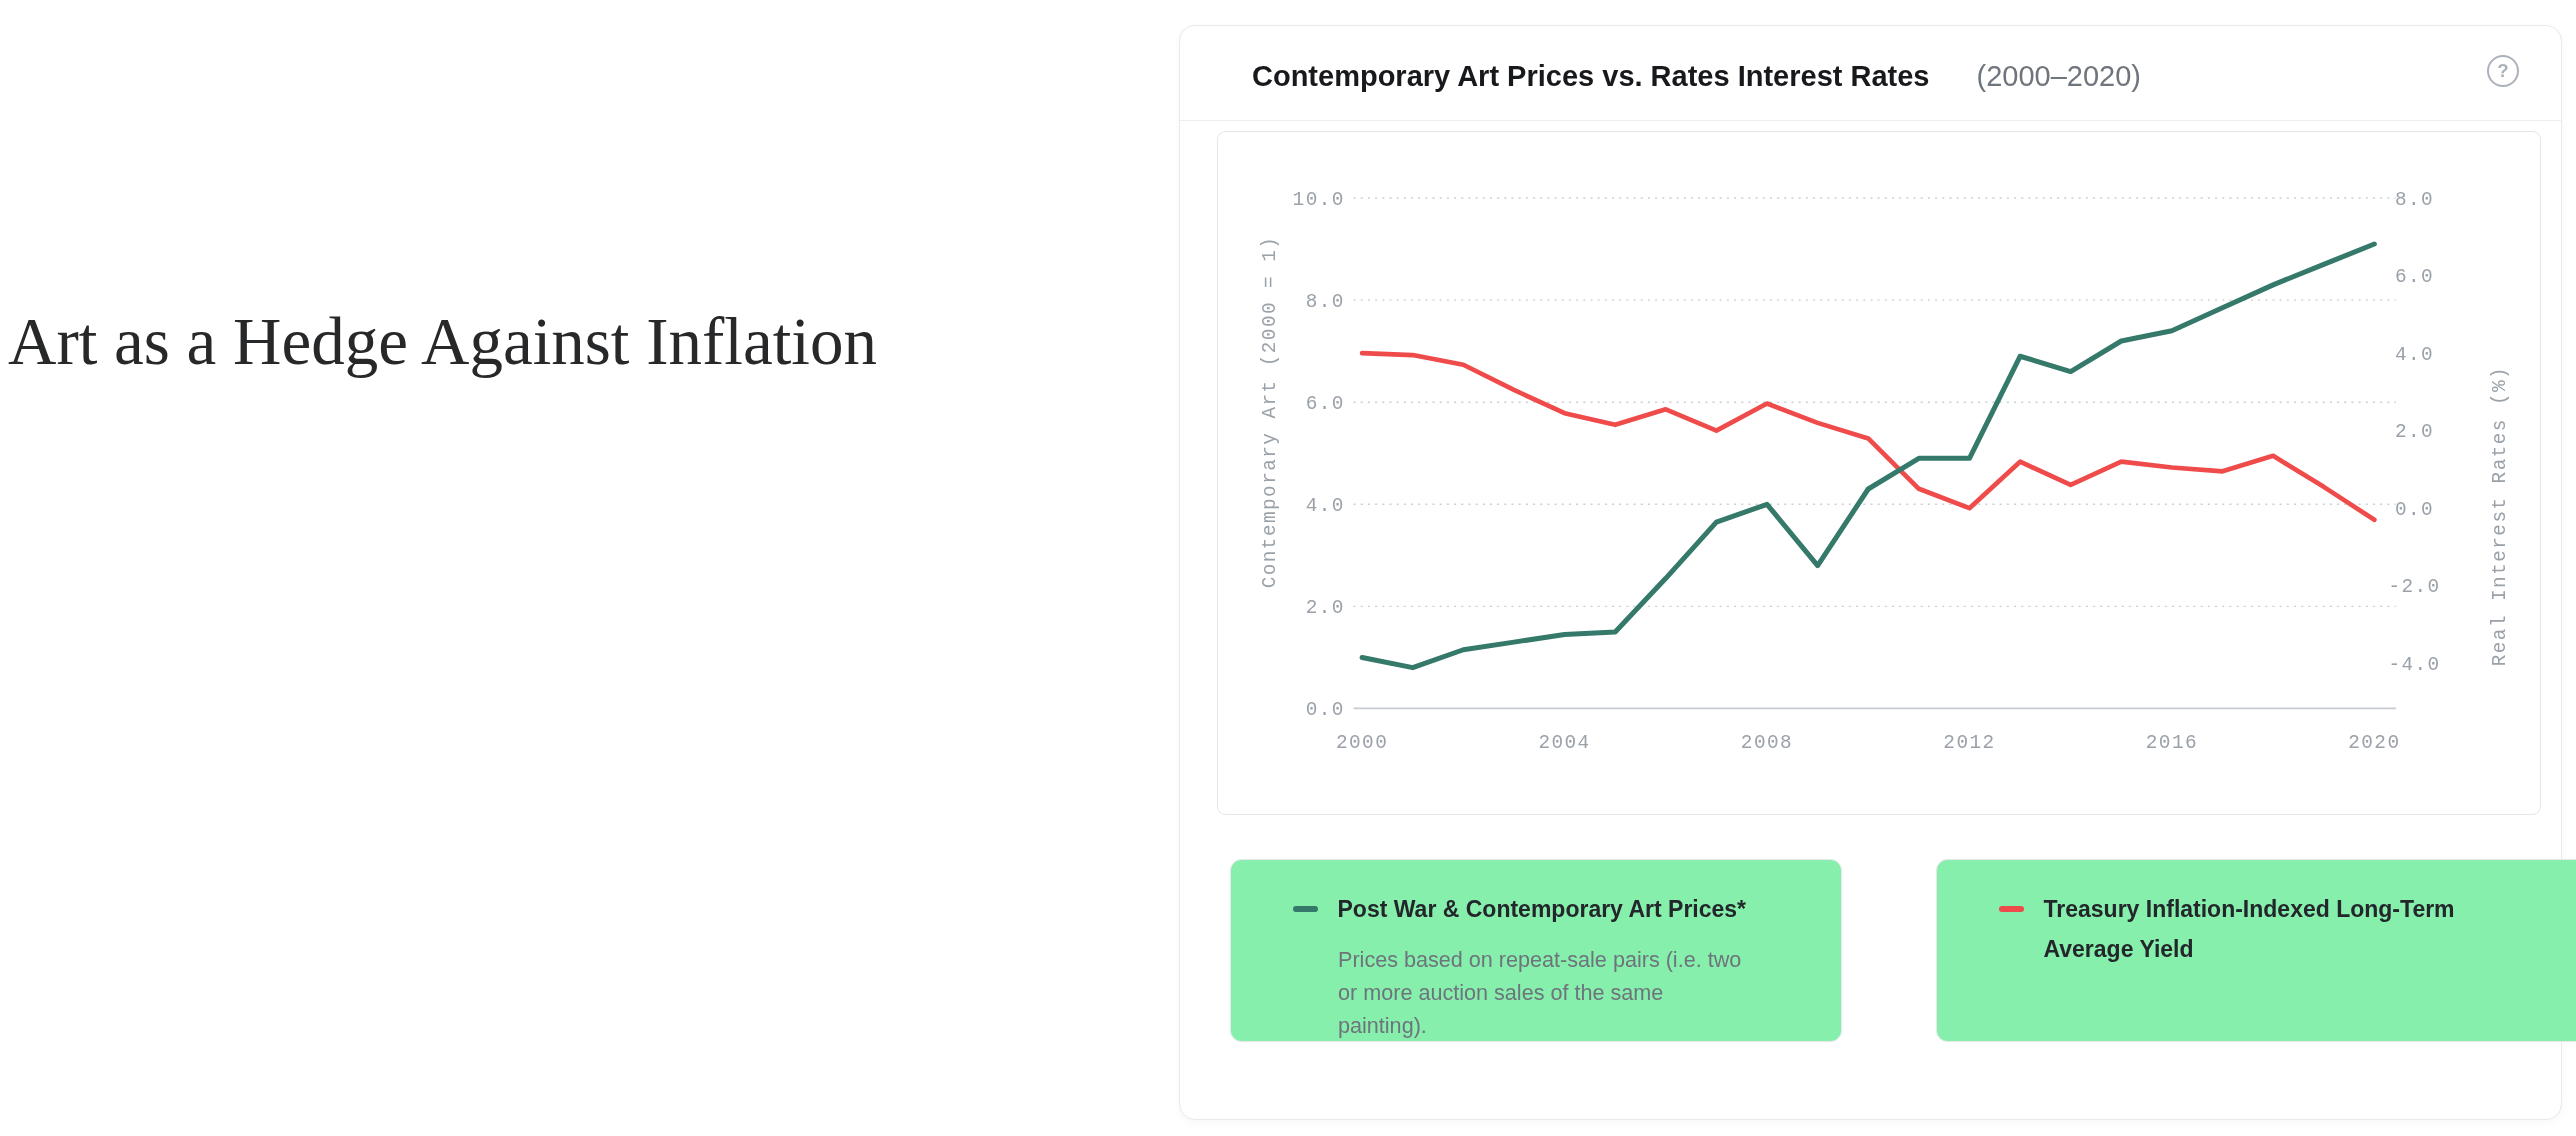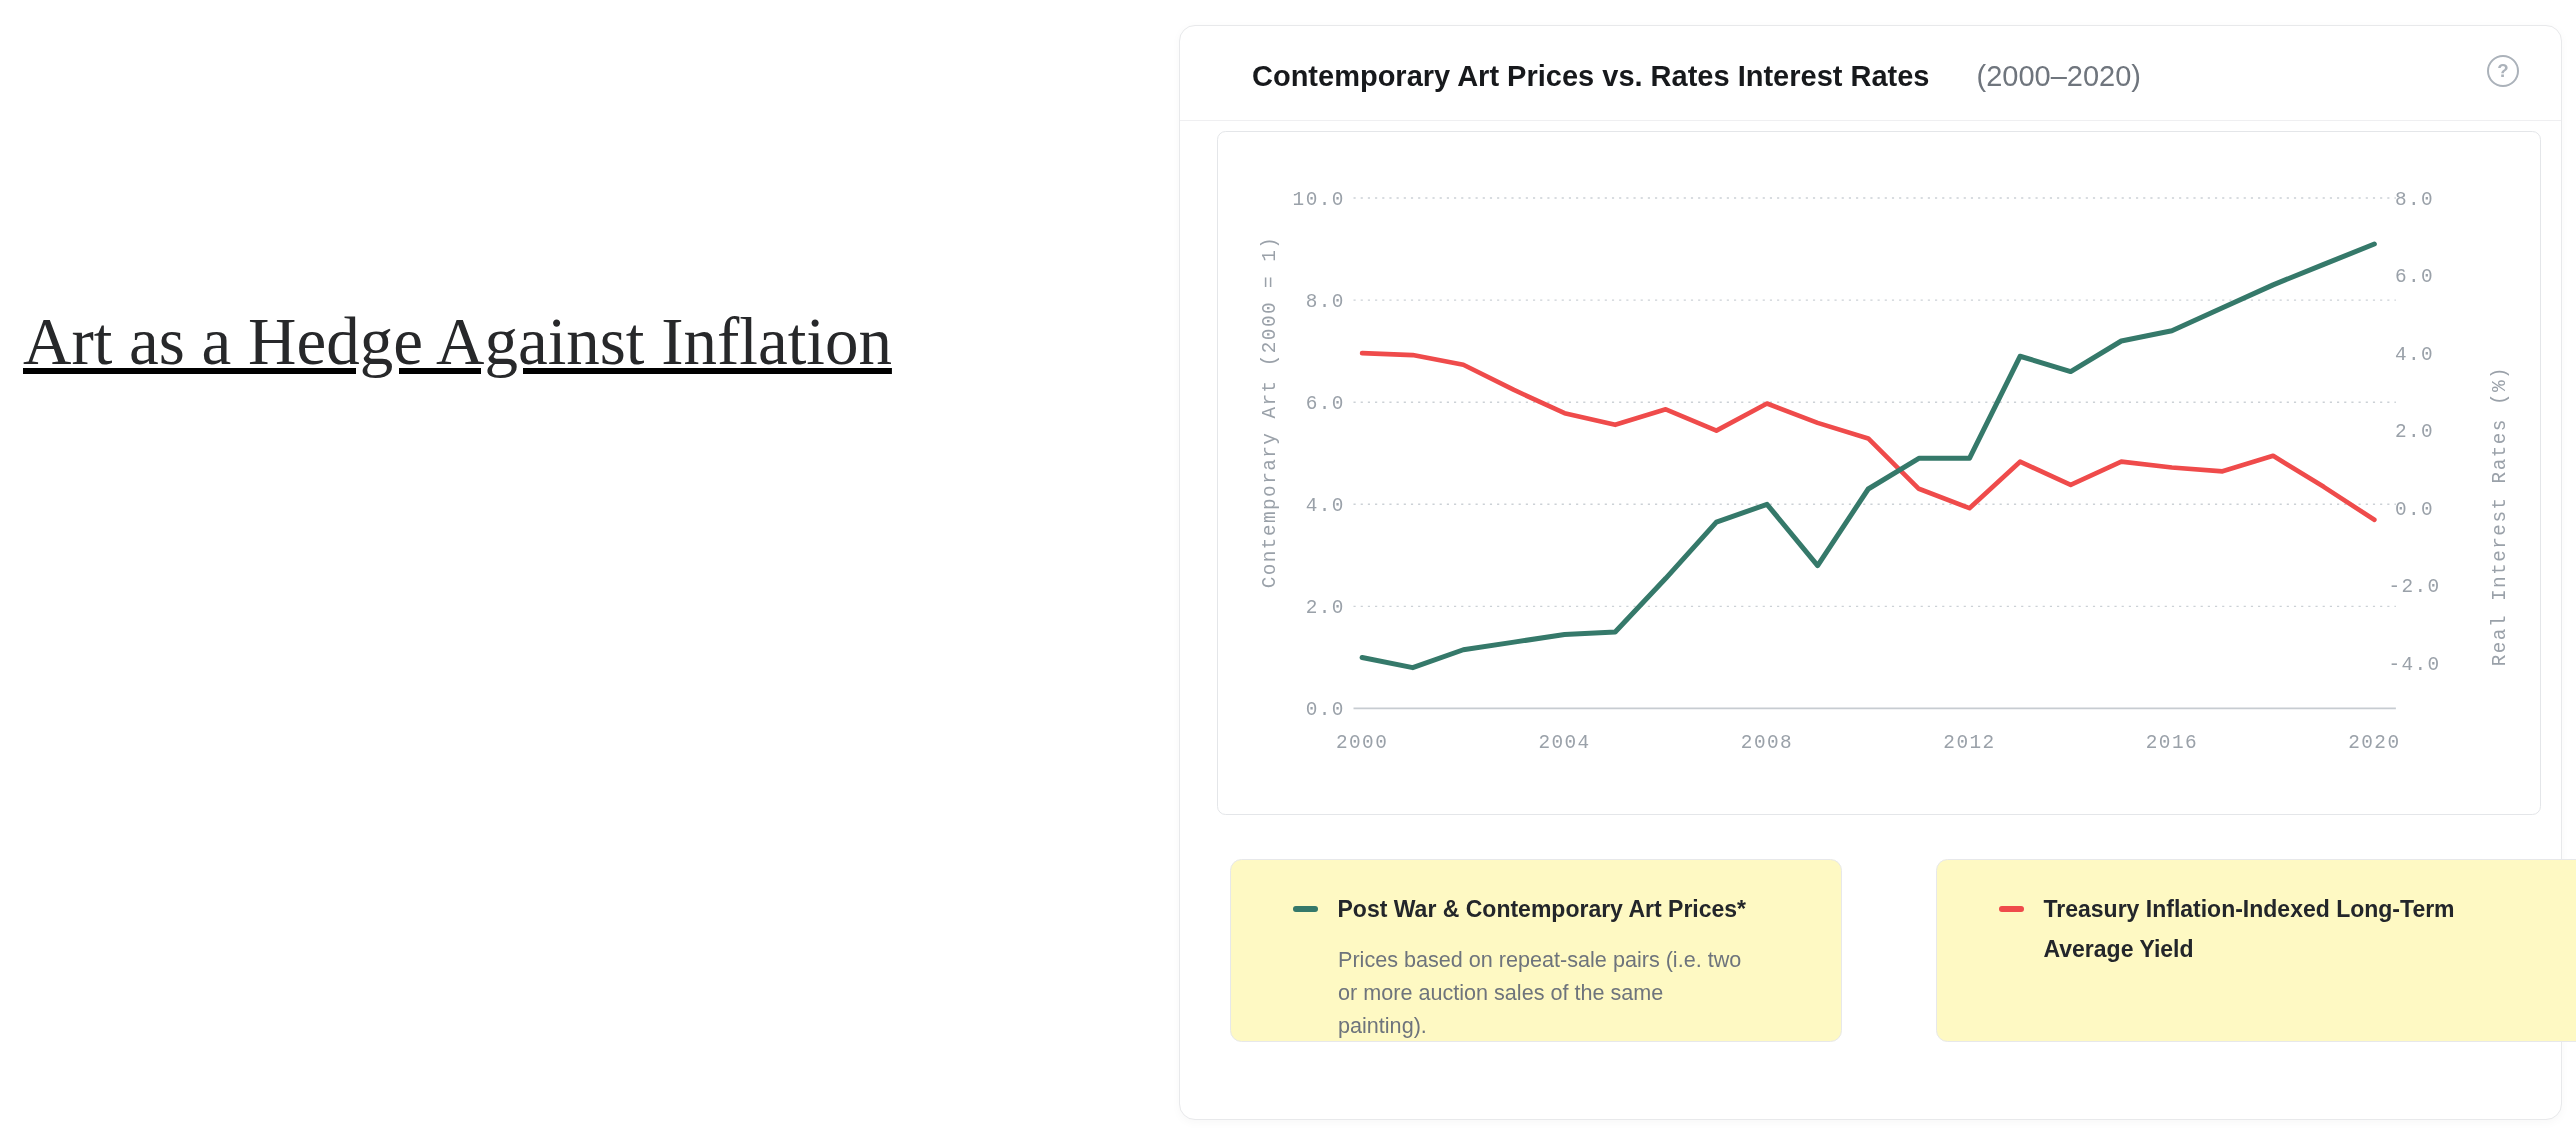--- a/index.html
+++ b/index.html
@@ -4,21 +4,21 @@
 <style>
   html,body{margin:0;padding:0;background:#ffffff;}
   body{
     position:relative;
     width:2576px;height:1137px;
     overflow:hidden;
     font-family:"Liberation Sans",sans-serif;
     -webkit-font-smoothing:antialiased;
   }
   
-  .intro{position:absolute;left:23px;top:302px;width:1072px;text-decoration:underline;}
+  .intro{position:absolute;left:8px;top:302px;width:1072px;}
   .intro h1{
     margin:0 0 42px 0;
     font:400 67px/1.18 "Liberation Serif",serif;
     color:#27282a;letter-spacing:0;
   }
   .intro p{
     margin:0;
     font:400 39px/63px "Liberation Sans",sans-serif;
     color:#1d1f21;
     white-space:pre-line;
@@ -52,21 +52,21 @@
   .plotbox{
     position:absolute;left:37px;top:105px;width:1324px;height:684px;
     box-sizing:border-box;
     border:1.4px solid #e4e6e9;border-radius:8.6px;
     background:#fff;
   }
   .plotbox svg{display:block;width:100%;height:100%;}
   
   .legend-card{
     position:absolute;top:833px;height:183px;
-    box-sizing:border-box;background:#fef9c3;
+    box-sizing:border-box;background:#86efac;
     border:1.4px solid #e7e8ea;border-radius:11.5px;
     padding:29px 29px 0 62px;
   }
   #legend-art{left:50px;width:612px;}
   #legend-tips{left:756px;width:738px;}
   .legend-head{display:flex;align-items:flex-start;}
   .legend-marker{
     flex:0 0 auto;width:24.5px;height:5.8px;border-radius:2.9px;
     margin:17.3px 20px 0 0;background:#888;
   }

